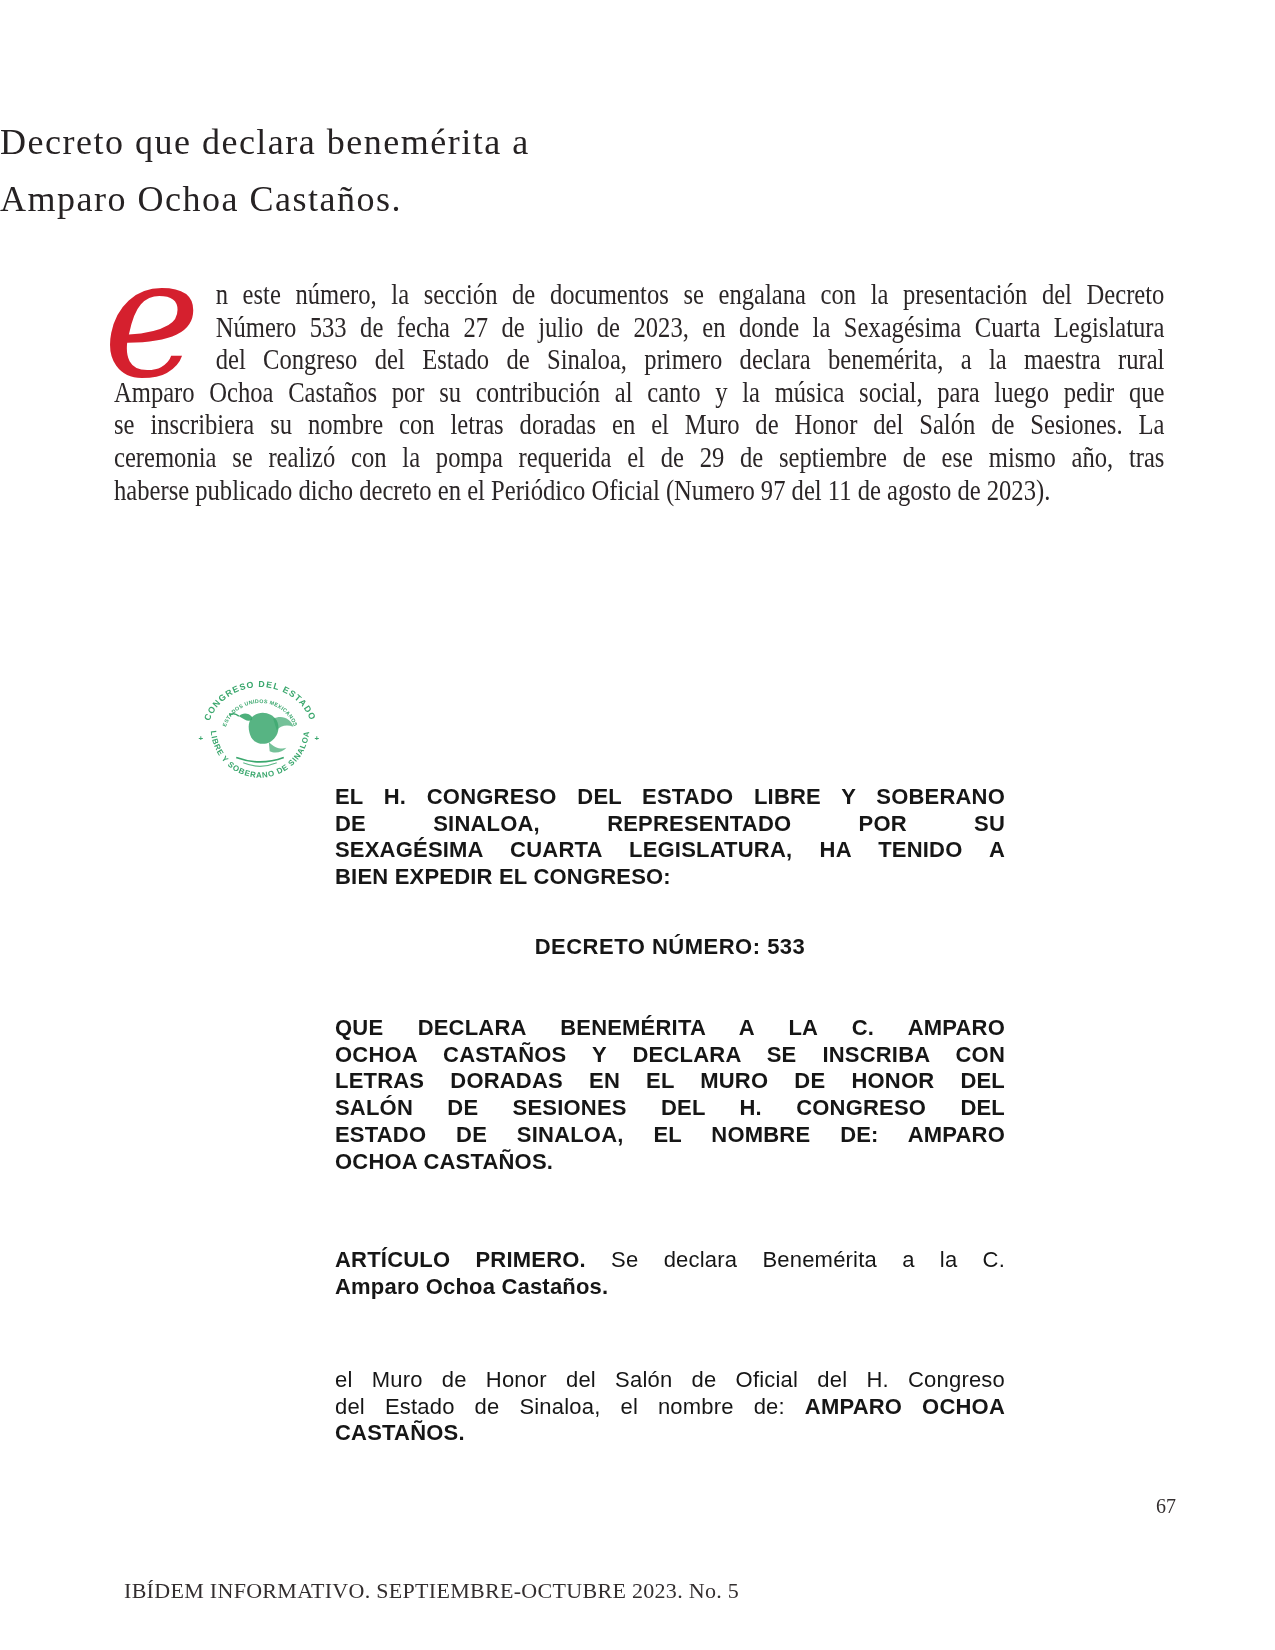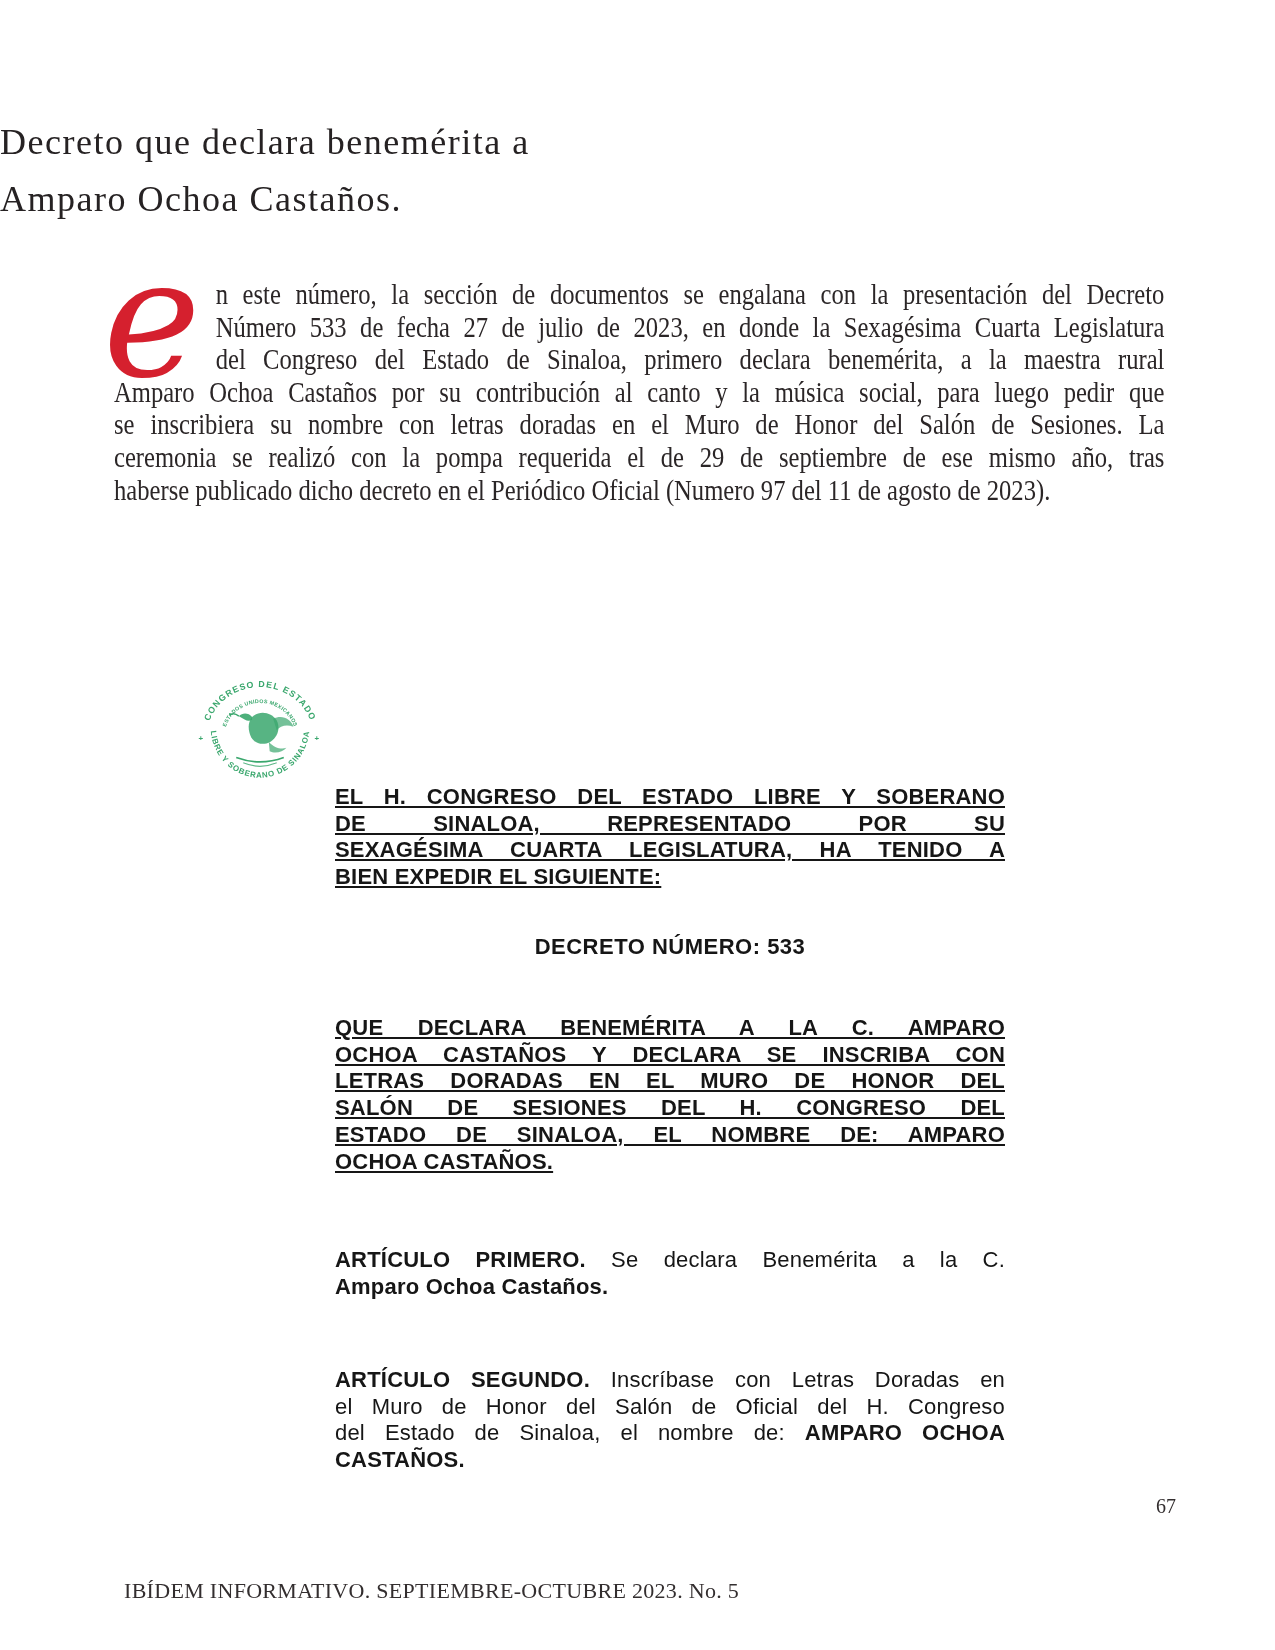--- a/index.html
+++ b/index.html
@@ -24,21 +24,21 @@
   .line.last{text-align-last:left;}
 
   
   .seal{position:absolute;left:194px;top:666px;width:132px;height:132px;}
   .seal text{font-family:"Liberation Sans","DejaVu Sans",sans-serif;fill:#3aa76d;font-weight:bold;}
 
   
   .decree{font-family:"Liberation Sans","DejaVu Sans",sans-serif;font-size:22px;
           line-height:26.7px;color:#161616;position:absolute;left:335px;width:670px;
           letter-spacing:0.2px;}
-  .decree.bold .line span{font-weight:700;text-decoration:underline;}
+  .decree.bold .line span{font-weight:700;}
   .b{font-weight:700;}
   .block-preamble{top:784px;}
   .block-number{top:934px;text-align:center;font-weight:700;letter-spacing:0.5px;}
   .block-declaration{top:1015px;}
   .block-art1{top:1247px;}
   .block-art2{top:1367px;}
 
   
   .footer-left{position:absolute;left:124px;top:1578px;font-size:22px;color:#332e2f;letter-spacing:0.3px;font-family:Liberation Serif, serif;}
   .footer-right{position:absolute;right:99px;top:1495px;font-size:20px;color:#332e2f;}
@@ -90,41 +90,40 @@
       <path d="M51,57 q-6,-5 -11,-1" fill="none" stroke-width="1.6"></path>
       <path d="M48,104 Q75,114 102,104" fill="none" stroke-width="2"></path>
       <path d="M56,110 Q75,118 94,110" fill="none" stroke-width="1.4" opacity="0.8"></path>
     </g>
   </svg>
 
   <div class="decree bold block-preamble">
       <div class="line"><span>EL H. CONGRESO DEL ESTADO LIBRE Y SOBERANO</span></div>
       <div class="line"><span>DE SINALOA, REPRESENTADO POR SU</span></div>
       <div class="line"><span>SEXAGÉSIMA CUARTA LEGISLATURA, HA TENIDO A</span></div>
-      <div class="line last"><span>BIEN EXPEDIR EL SIGUIENTE:</span></div>
+      <div class="line last"><span>BIEN EXPEDIR EL CONGRESO:</span></div>
     </div>
 
   <div class="decree block-number">DECRETO NÚMERO: 533</div>
 
   <div class="decree bold block-declaration">
       <div class="line"><span>QUE DECLARA BENEMÉRITA A LA C. AMPARO</span></div>
       <div class="line"><span>OCHOA CASTAÑOS Y DECLARA SE INSCRIBA CON</span></div>
       <div class="line"><span>LETRAS DORADAS EN EL MURO DE HONOR DEL</span></div>
       <div class="line"><span>SALÓN DE SESIONES DEL H. CONGRESO DEL</span></div>
       <div class="line"><span>ESTADO DE SINALOA, EL NOMBRE DE: AMPARO</span></div>
       <div class="line last"><span>OCHOA CASTAÑOS.</span></div>
     </div>
 
   <div class="decree block-art1">
       <div class="line"><span class="b">ARTÍCULO PRIMERO.</span><span> Se declara Benemérita a la C.</span></div>
       <div class="line last"><span class="b">Amparo Ochoa Castaños.</span></div>
     </div>
 
   <div class="decree block-art2">
-      <div class="line"><span class="b">ARTÍCULO SEGUNDO.</span><span> Inscríbase con Letras Doradas en</span></div>
       <div class="line"><span>el Muro de Honor del Salón de Oficial del H. Congreso</span></div>
       <div class="line"><span>del Estado de Sinaloa, el nombre de: </span><span class="b">AMPARO OCHOA</span></div>
       <div class="line last"><span class="b">CASTAÑOS.</span></div>
     </div>
 
   <div class="footer-left">IBÍDEM INFORMATIVO. SEPTIEMBRE-OCTUBRE 2023. No. 5</div>
   <div class="footer-right">67</div>
 
 </div>
 

